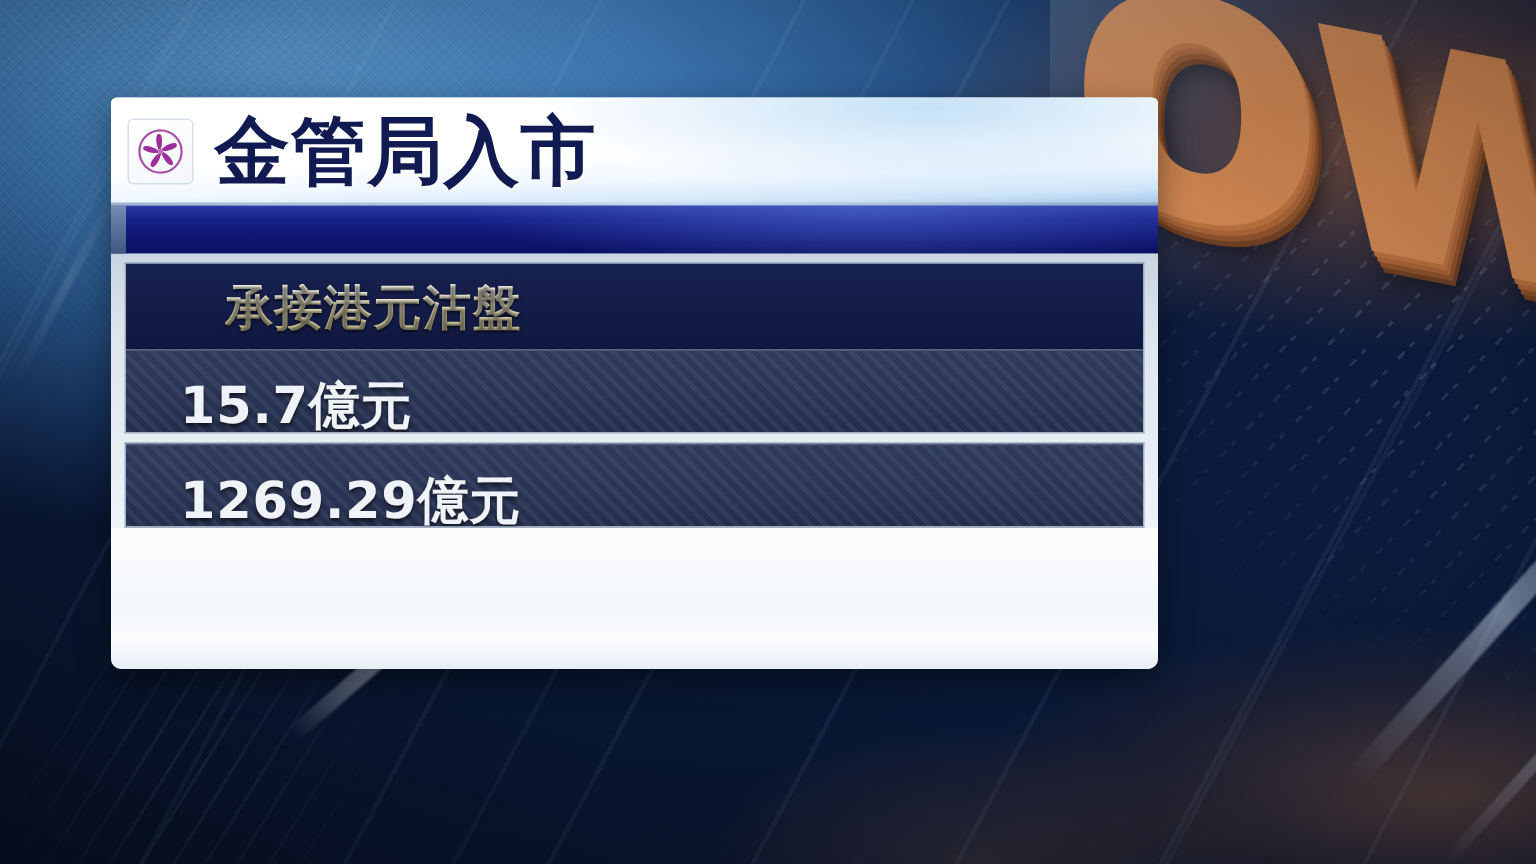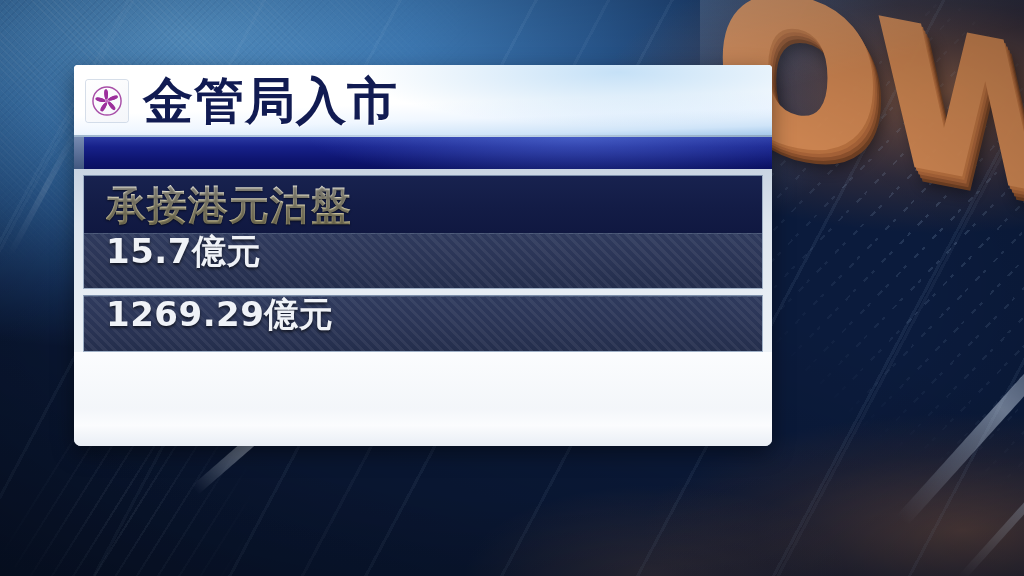--- a/index.html
+++ b/index.html
@@ -229,43 +229,44 @@
   .row-label {
     position: relative;
     height: 57px;
     background: linear-gradient(180deg, #18224f 0%, #131c46 55%, #101841 100%);
     display: flex;
     align-items: center;
     padding-left: 22px;
     box-sizing: border-box;
   }
   .row-label-text {
-    font-size: 40px;
+    font-size: 32px;
     font-weight: bold;
     line-height: 1;
     color: #f7f2cf;
     background: linear-gradient(180deg, #fffdf0 0%, #f6eec6 52%, #d9cf9a 100%);
     -webkit-background-clip: text;
             background-clip: text;
     -webkit-text-fill-color: transparent;
     text-shadow: 0 1px 2px rgba(0,0,0,0.55);
     letter-spacing: 1px;
     white-space: nowrap;
+    margin-left: 44px;
   }
   .row-value {
     position: relative;
     height: 55px;
     background:
       repeating-linear-gradient(45deg,
         rgba(255,255,255,0.055) 0 3px,
         rgba(255,255,255,0.0) 3px 7px),
       linear-gradient(180deg, #2f3a5d 0%, #2a3455 55%, #242e4c 100%);
     display: flex;
-    align-items: flex-start;
-    padding-left: 22px;
+    align-items: flex-end;
+    padding-left: 36px;
     box-sizing: border-box;
     border-top: 1px solid rgba(140,160,195,0.35);
   }
   .row-value-text {
     font-size: 34px;
     font-weight: bold;
     line-height: 1;
     color: #eff2f7;
     letter-spacing: 0.5px;
     text-shadow: 0 2px 3px rgba(0,0,0,0.6);

